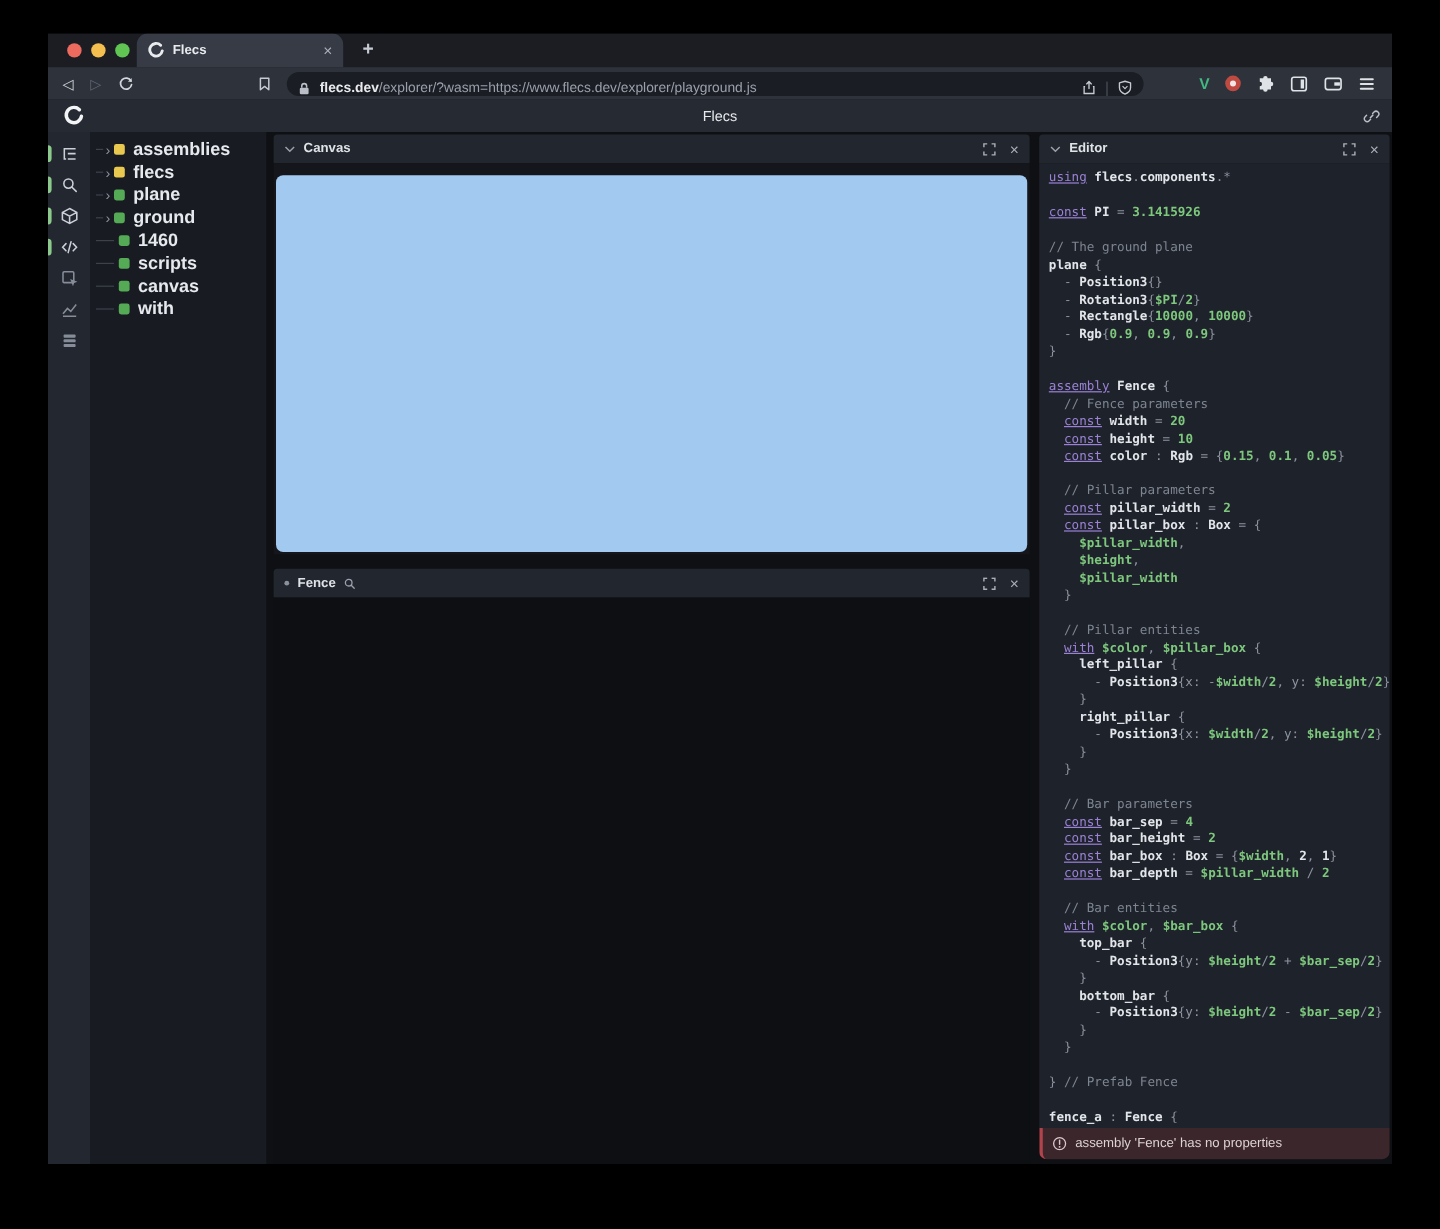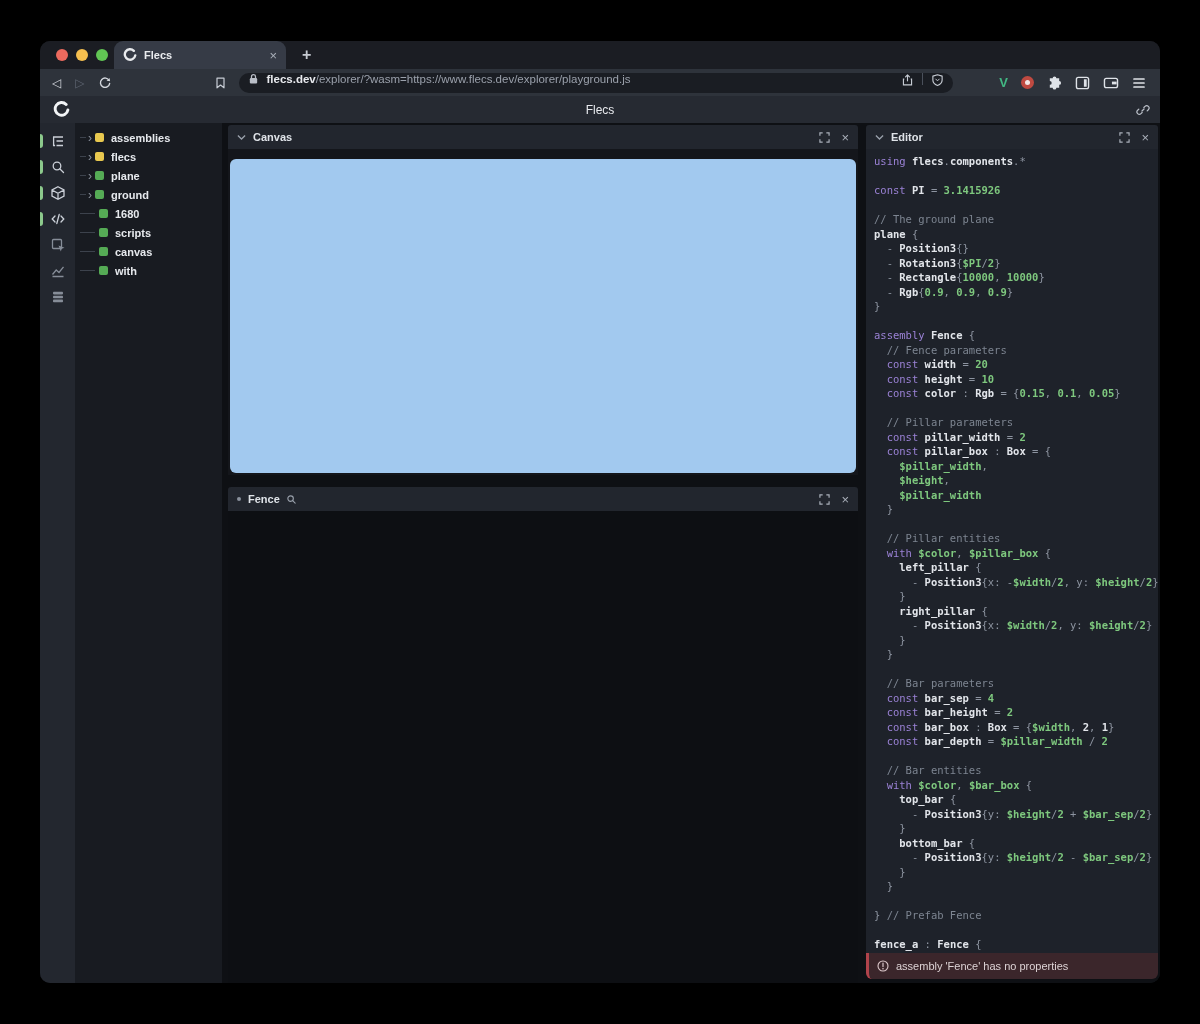--- a/index.html
+++ b/index.html
@@ -1,38 +1,38 @@
 <!DOCTYPE html>
 <html><head>
 <meta charset="utf-8">
 <style>
   * { margin:0; padding:0; box-sizing:border-box; }
   html,body { width:1200px; height:1024px; background:#000; overflow:hidden;
     font-family:"Liberation Sans", sans-serif; }
-  .window { position:absolute; left:40px; top:41px; width:1120px; height:942px;
-    border-radius:10px; overflow:hidden; background:#15171c; display:flex; flex-direction:column; }
+  .window { position:absolute; left:40px; top:28px; width:1120px; height:942px;
+    border-radius:0; overflow:hidden; background:#15171c; display:flex; flex-direction:column; }
 
   
   .tabstrip { height:28px; background:#1b1d23; display:flex; align-items:flex-end; padding-left:16px; flex:none; }
   .lights { display:flex; gap:8px; align-items:center; height:28px; }
   .light { width:12px; height:12px; border-radius:50%; }
   .tab { margin-left:6px; width:172px; height:28px; background:#363b46; border-radius:9px 9px 0 0;
     display:flex; align-items:center; padding:0 9px; gap:7px; }
   .tabtitle { font-size:11px; font-weight:bold; color:#e9ebee; flex:1; }
   .xglyph { color:#aab0ba; font-size:13px; line-height:1; }
   .newtab { color:#c6cad1; font-size:16px; font-weight:bold; margin:0 0 5px 16px; }
 
   
   .toolbar { height:27px; background:#2e333b; display:flex; align-items:center; padding:0 12px; flex:none; }
   .navic { font-size:12px; color:#d3d7dd; margin-right:14px; }
   .navic.dis { color:#5d6470; }
   .tbsvg { flex:none; }
   .bookmark { margin-left:102px; }
   .urlpill { flex:1; height:20px; margin-left:12px; background:#1a1d23; border-radius:10px;
-    display:flex; align-items:flex-start; padding:0 9px; min-width:0; }
+    display:flex; align-items:flex-end; padding:0 9px; min-width:0; }
   .urltext { font-size:11.5px; margin-left:7px; white-space:nowrap; overflow:hidden; flex:1; }
   .urlhost { color:#e8eaee; font-weight:bold; }
   .urlpath { color:#9aa0ab; }
   .pillsep { width:1px; height:12px; background:#4a505b; margin:0 8px; }
   .rgroup { display:flex; align-items:center; gap:13px; margin-left:46px; margin-right:2px; }
   .vueglyph { color:#42b883; font-weight:bold; font-size:13px; }
   .redbadge { width:13px; height:13px; border-radius:50%; background:#bf4a41; position:relative; }
   .redbadge::after { content:""; position:absolute; left:4px; top:4px; width:5px; height:5px;
     border-radius:50%; background:#f2e7e5; }
 
@@ -54,42 +54,42 @@
   .pill { position:absolute; left:0; top:6px; width:3px; height:14px;
     border-radius:0 3px 3px 0; background:#8cc98c; }
 
   .tree { width:147px; background:#181b21; padding-top:5px; flex:none; }
   .trow { display:flex; align-items:center; height:19px; padding-left:5px; }
   .tline { height:1px; background:#3c424c; flex:none; }
   .tline.leaf { width:15px; margin-right:4px; }
   .tline.exp { width:6px; margin-right:2px; }
   .tchev { color:#8a919c; font-size:12px; line-height:10px; margin-right:3px; }
   .tsq { width:9px; height:9px; border-radius:2px; margin-right:7px; flex:none; }
-  .tlabel { font-size:11px; font-weight:bold; color:#e6e9ed; }
+  .tlabel { font-size:15px; font-weight:bold; color:#e6e9ed; }
 
   .centercol { width:630px; display:flex; flex-direction:column; margin-left:6px; flex:none; min-height:0; }
   .editorcol { flex:1; margin-left:8px; margin-right:2px; display:flex; flex-direction:column; min-width:0; min-height:0; }
 
   .phead { margin-top:2px; height:24px; background:#22262e; border-radius:3px 3px 0 0;
     display:flex; align-items:center; padding:0 9px; flex:none; }
   .ptitle { font-size:11px; font-weight:bold; color:#dfe3e8; margin-left:7px; }
   .pspace { flex:1; }
   .phead .xglyph { margin-left:11px; }
   .dot { width:4px; height:4px; border-radius:50%; background:#8a919c; }
   .magic { margin-left:6px; }
 
   .canvasbody { height:326px; background:#14161b; position:relative; flex:none; }
   .bluecanvas { position:absolute; left:2px; right:2px; top:10px; bottom:2px; border-radius:6px; }
   .gapv { height:10px; flex:none; }
   .searchbody { flex:1; background:#0d0f13; }
 
   .code { flex:1; background:#1e222a; padding:5px 0 0 8px; overflow:hidden;
     font-family:"DejaVu Sans Mono", monospace; font-size:10.5px; line-height:14.5px; white-space:pre; }
   .cl { height:14.5px; }
-  .tk { color:#9b82d6; }
+  .tk { color:#9b82d6;text-decoration:underline; }
   .tw { color:#e2e5ea; font-weight:bold; }
   .tv { color:#7ec87e; font-weight:bold; }
   .tp { color:#8d94a0; }
   .tc { color:#7d8591; }
 
   .errorbar { height:26px; flex:none; display:flex; align-items:center; background:#3b262b;
     border-left:3px solid #b0434b; border-radius:0 0 6px 6px; padding:0 8px; margin-bottom:4px; }
   .errmsg { font-size:11px; color:#ddd3d5; margin-left:7px; }
 </style>
 </head>
@@ -244,21 +244,21 @@
         </div>
         <div class="trow">
           <span class="tline exp"></span>
           <span class="tchev">›</span>
           <span class="tsq" style="background: rgb(85, 171, 85);"></span>
           <span class="tlabel">ground</span>
         </div>
         <div class="trow">
           <span class="tline leaf"></span>
           <span class="tsq" style="background: rgb(85, 171, 85);"></span>
-          <span class="tlabel">1680</span>
+          <span class="tlabel">1460</span>
         </div>
         <div class="trow">
           <span class="tline leaf"></span>
           <span class="tsq" style="background: rgb(85, 171, 85);"></span>
           <span class="tlabel">scripts</span>
         </div>
         <div class="trow">
           <span class="tline leaf"></span>
           <span class="tsq" style="background: rgb(85, 171, 85);"></span>
           <span class="tlabel">canvas</span>

